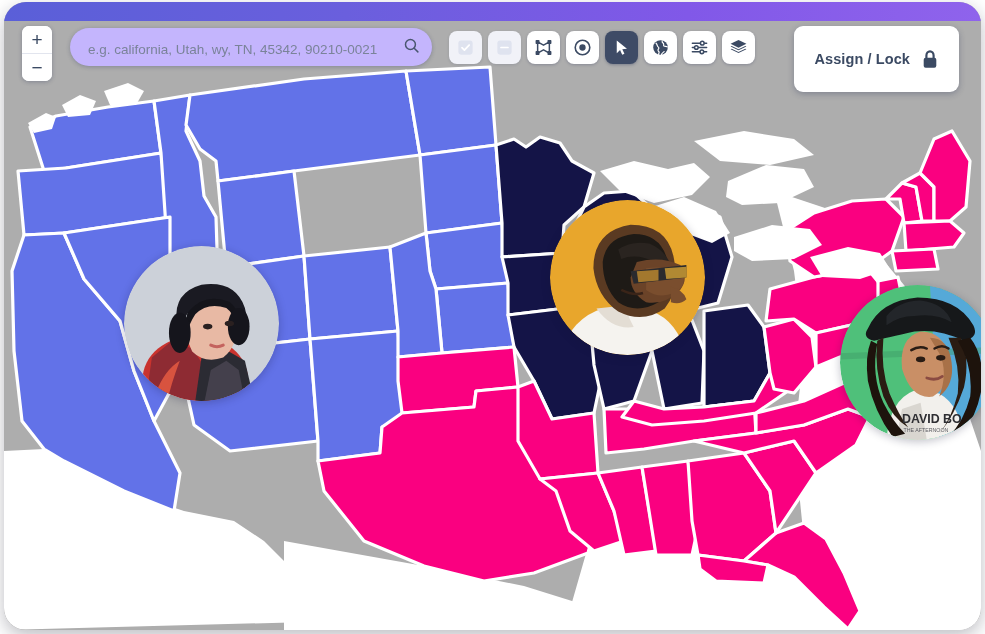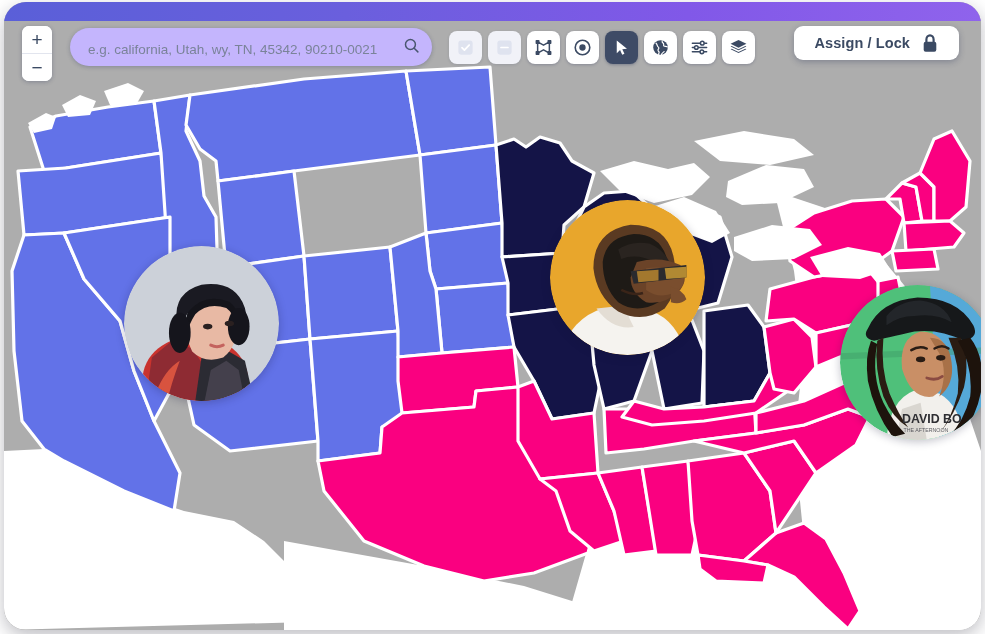--- a/index.html
+++ b/index.html
@@ -158,22 +158,22 @@
     background: #3e4b66;
     color: #ffffff;
     box-shadow: 0 1px 3px rgba(30,40,80,0.34);
   }
 
   
   .assign-btn {
     position: absolute;
     right: 22px;
     top: 24px;
-    height: 34px;
-    padding: 0 20px;
+    height: 42px;
+    padding: 12px 20px;
     background: #ffffff;
     border-radius: 9px;
     box-shadow: 0 2px 6px rgba(30,40,80,0.30);
     display: flex;
     align-items: center;
     gap: 11px;
     cursor: pointer;
     z-index: 30;
   }
   .assign-label {

